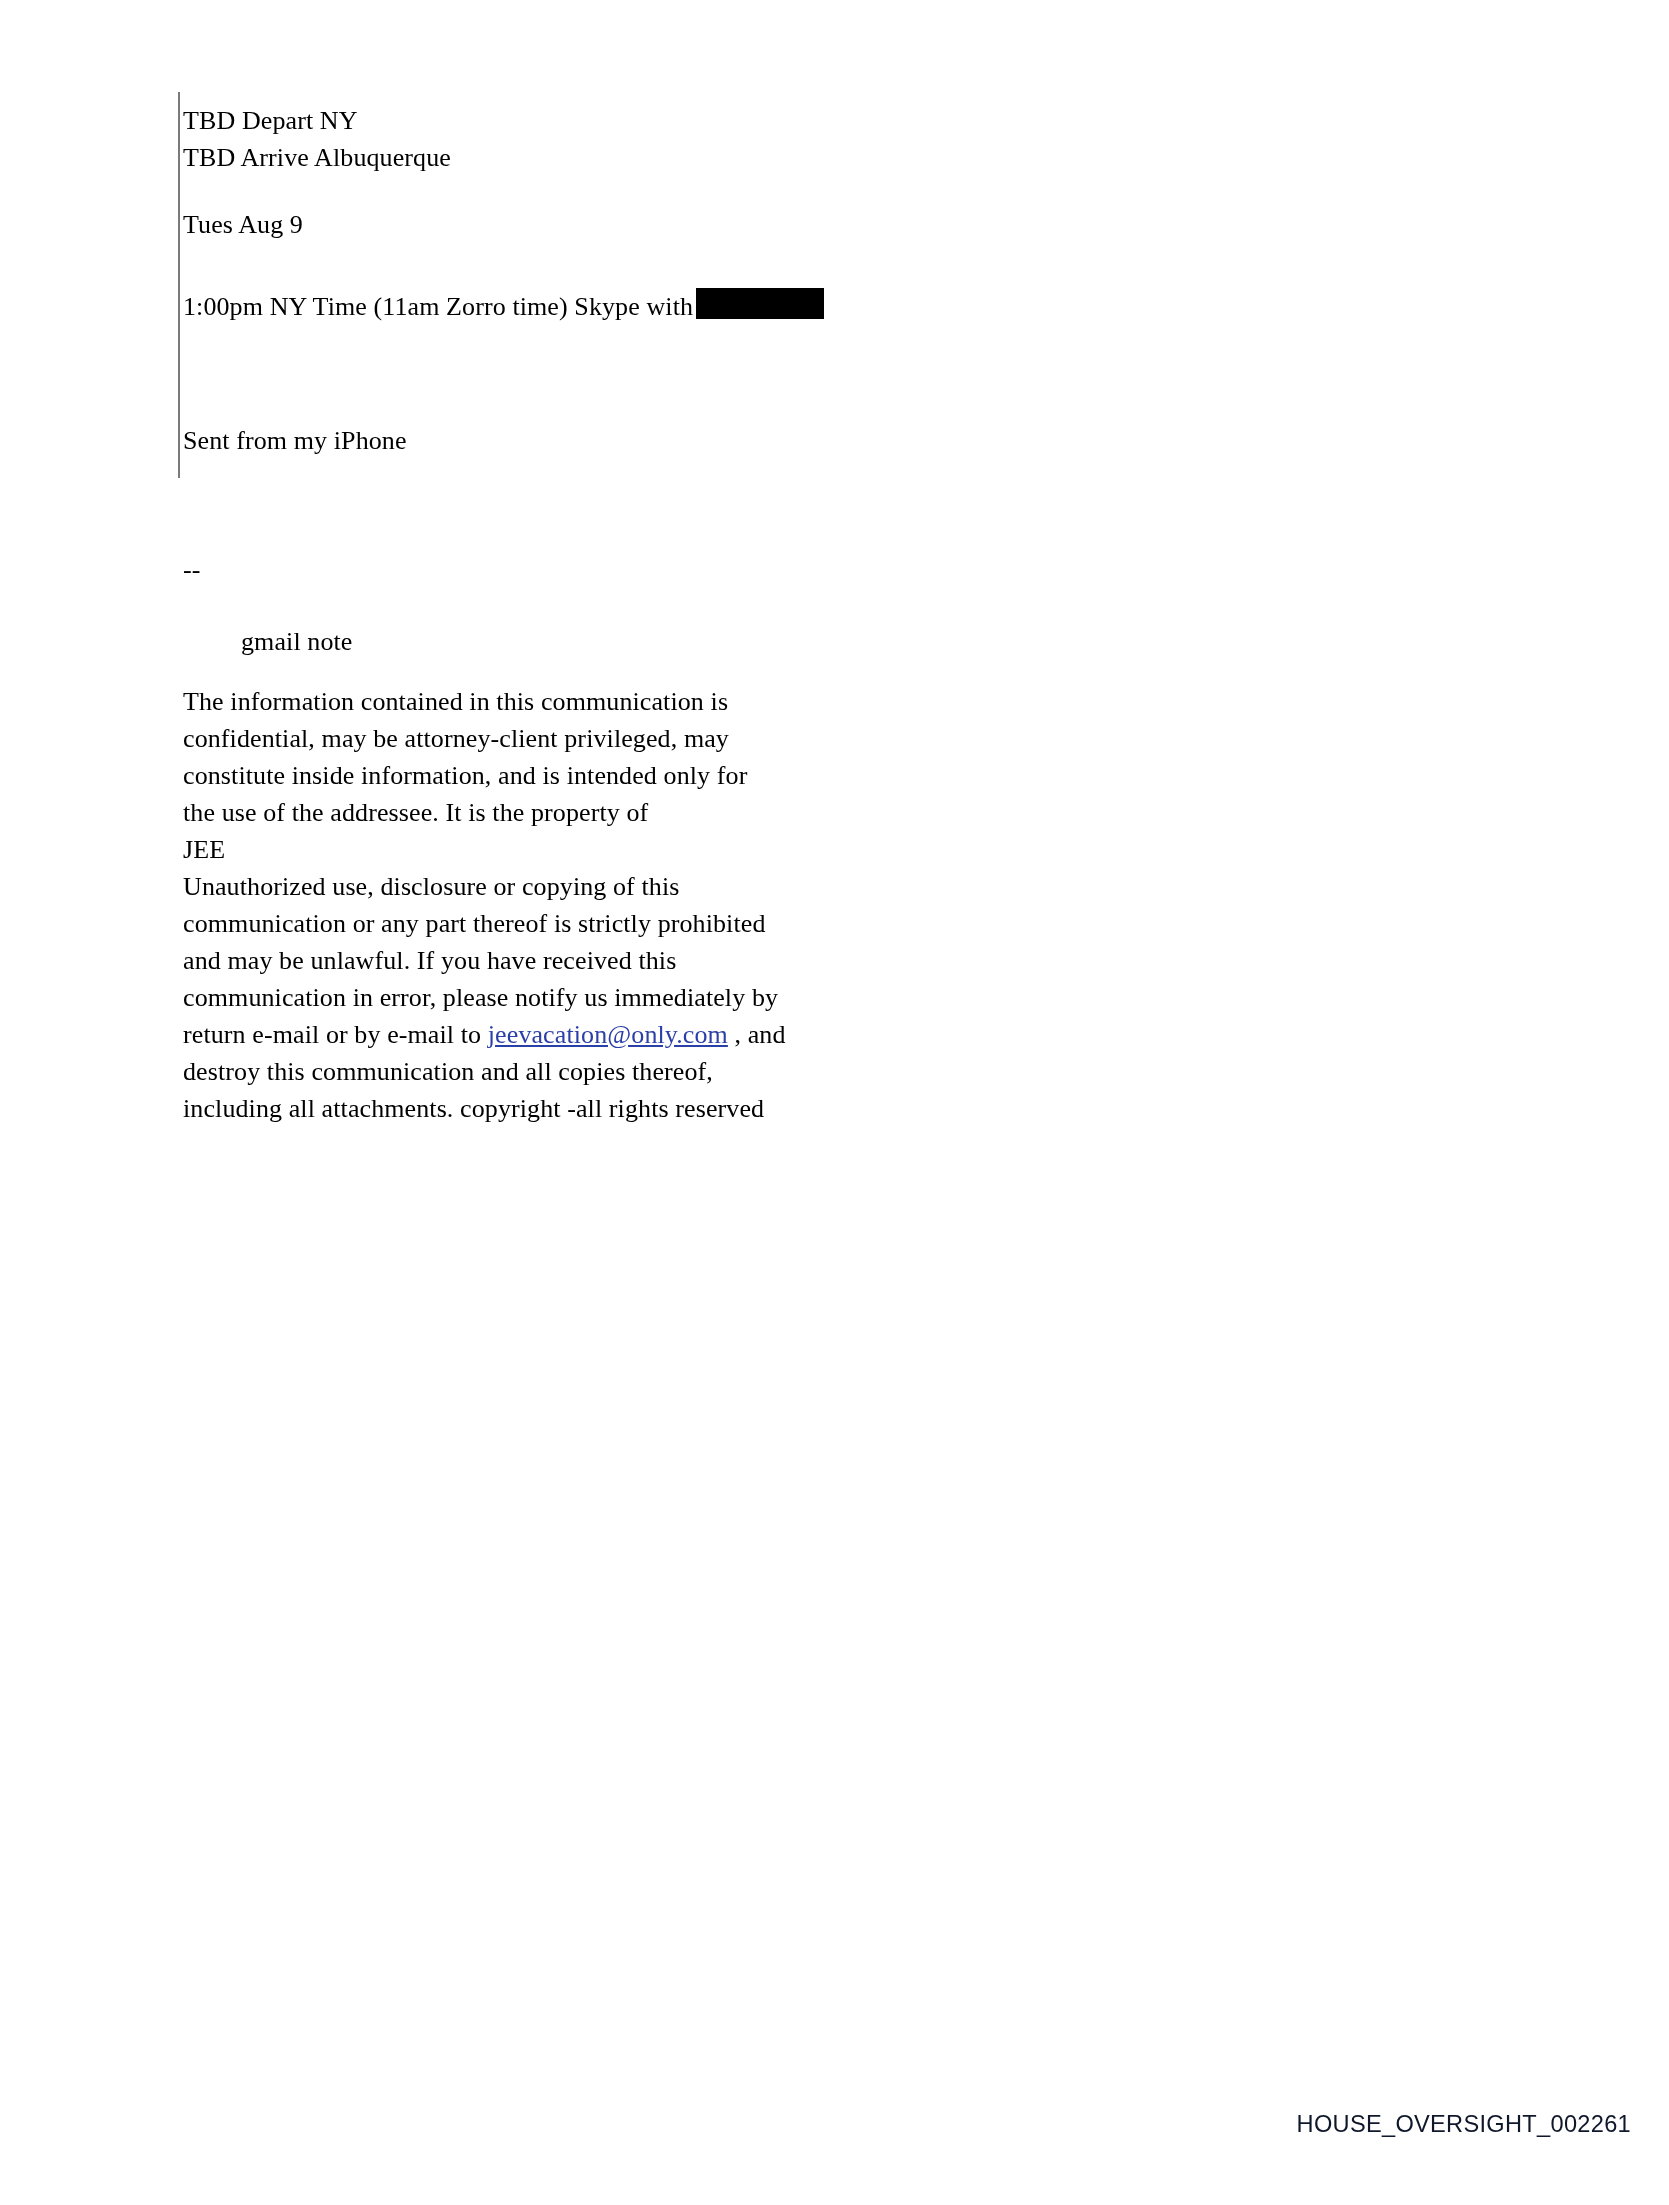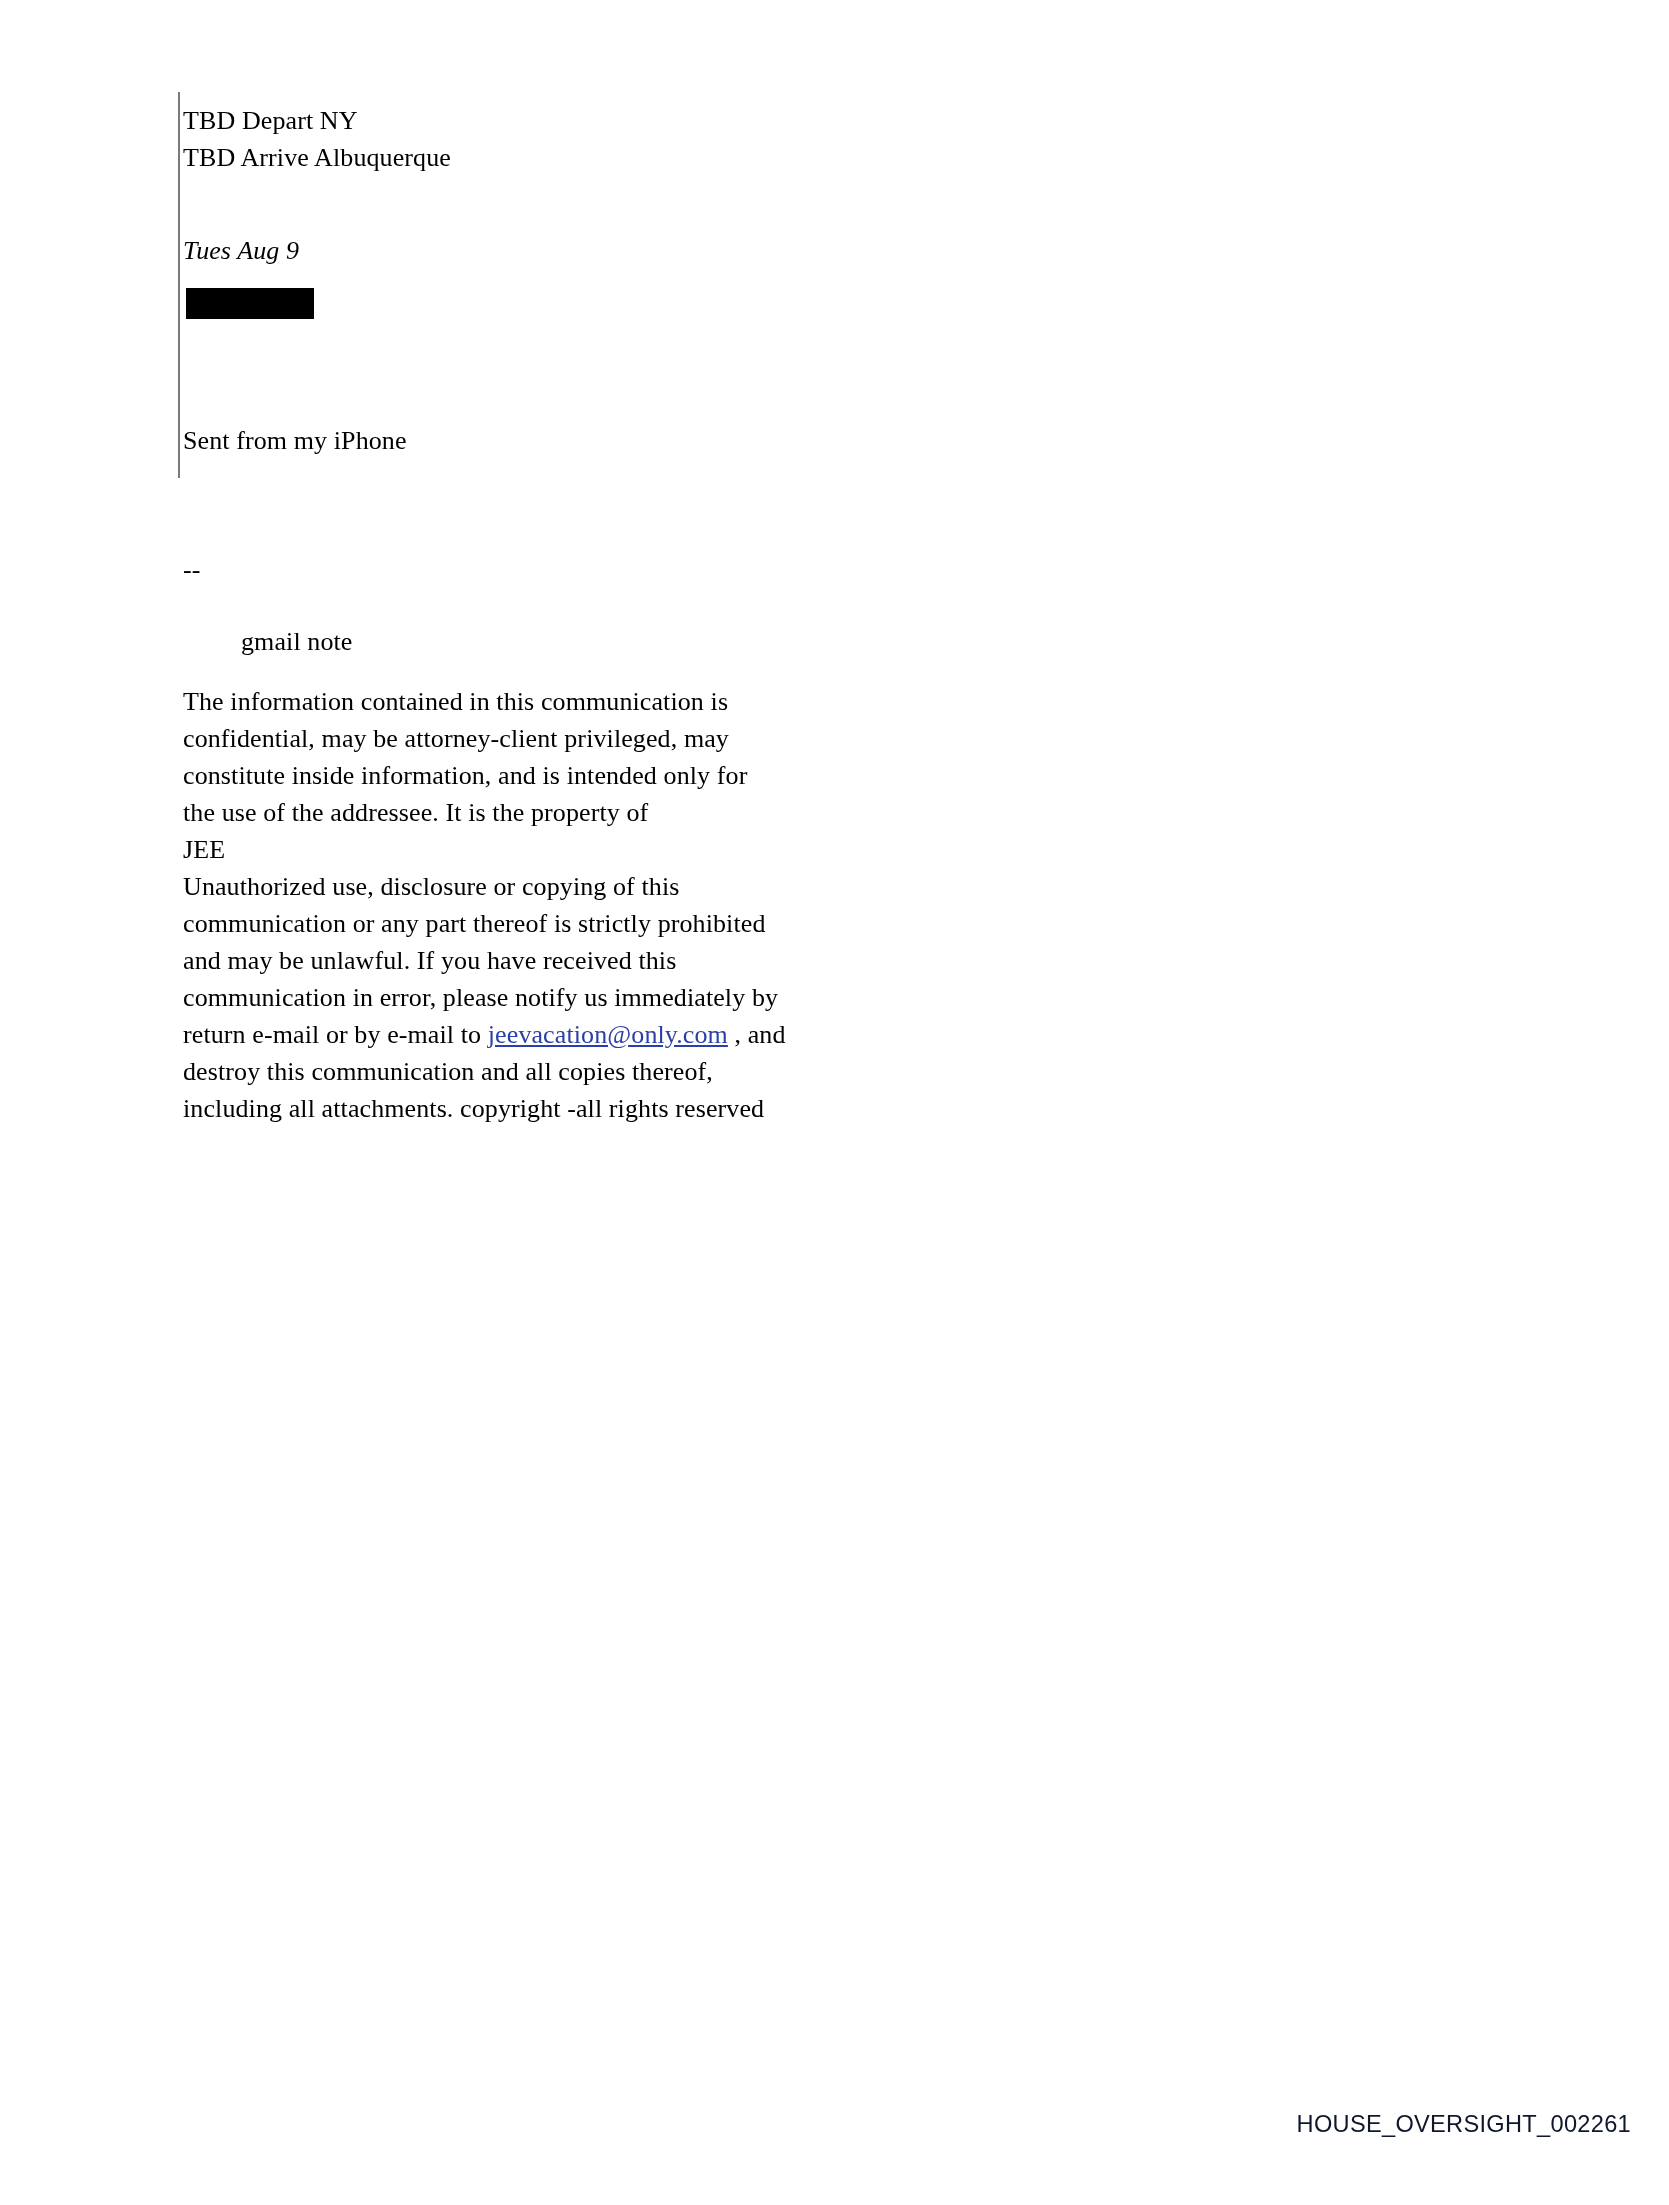--- a/index.html
+++ b/index.html
@@ -37,21 +37,21 @@
   .body-text {
     position: absolute;
     left: 183px;
     font-size: 26px;
     line-height: 37px;
     letter-spacing: 0.1px;
     white-space: pre-wrap;
   }
 
   #line-depart      { top: 102px; }
-  #line-tues        { top: 232px; font-style: italic; }
+  #line-tues        { top: 206px; }
   #line-skype       { top: 288px; }
   #line-sent        { top: 422px; }
   #line-dashes      { top: 551px; }
   #line-pleasenote  { top: 623px; left: 241px; }
   #disclaimer       { top: 683px; width: 818px; }
 
   .redaction {
     display: inline-block;
     width: 128px;
     height: 31px;
@@ -80,21 +80,21 @@
 
 <div class="page">
 
   <div class="quote-bar"></div>
 
   <div class="body-text" id="line-depart"><span>TBD Depart NY</span>
 <span>TBD Arrive Albuquerque</span></div>
 
   <div class="body-text" id="line-tues">Tues Aug 9</div>
 
-  <div class="body-text" id="line-skype"><span class="redaction"></span></div>
+  <div class="body-text" id="line-skype"><span>1:00pm NY Time (11am Zorro time) Skype with</span><span class="redaction"></span></div>
 
   <div class="body-text" id="line-sent">Sent from my iPhone</div>
 
   <div class="body-text" id="line-dashes">--</div>
 
   <div class="body-text" id="line-pleasenote">gmail note</div>
 
   <div class="body-text" id="disclaimer"><span>The information contained in this communication is
 confidential, may be attorney-client privileged, may
 constitute inside information, and is intended only for

